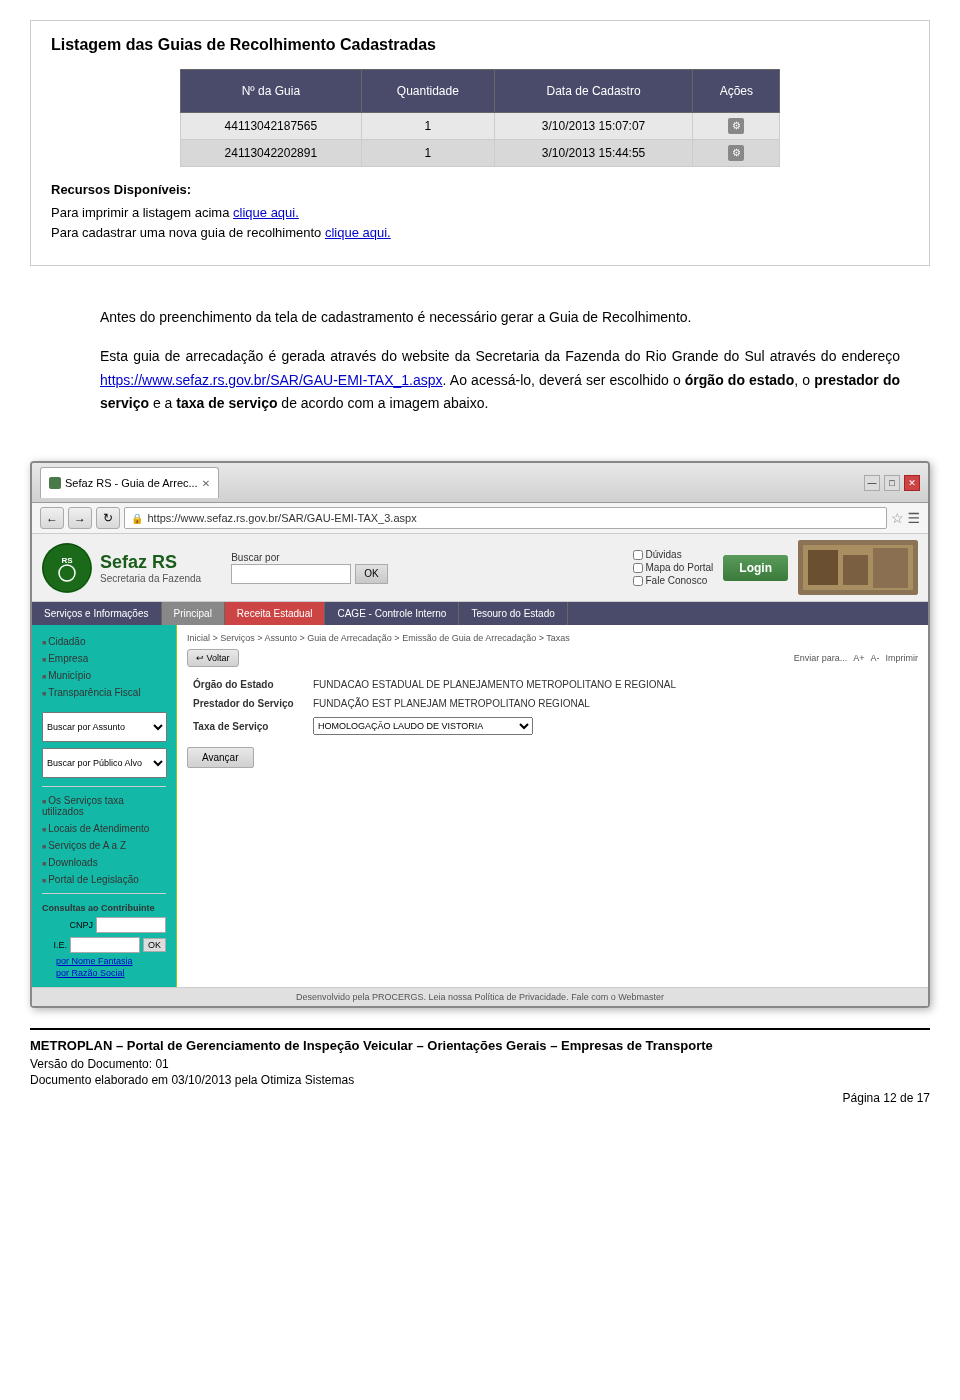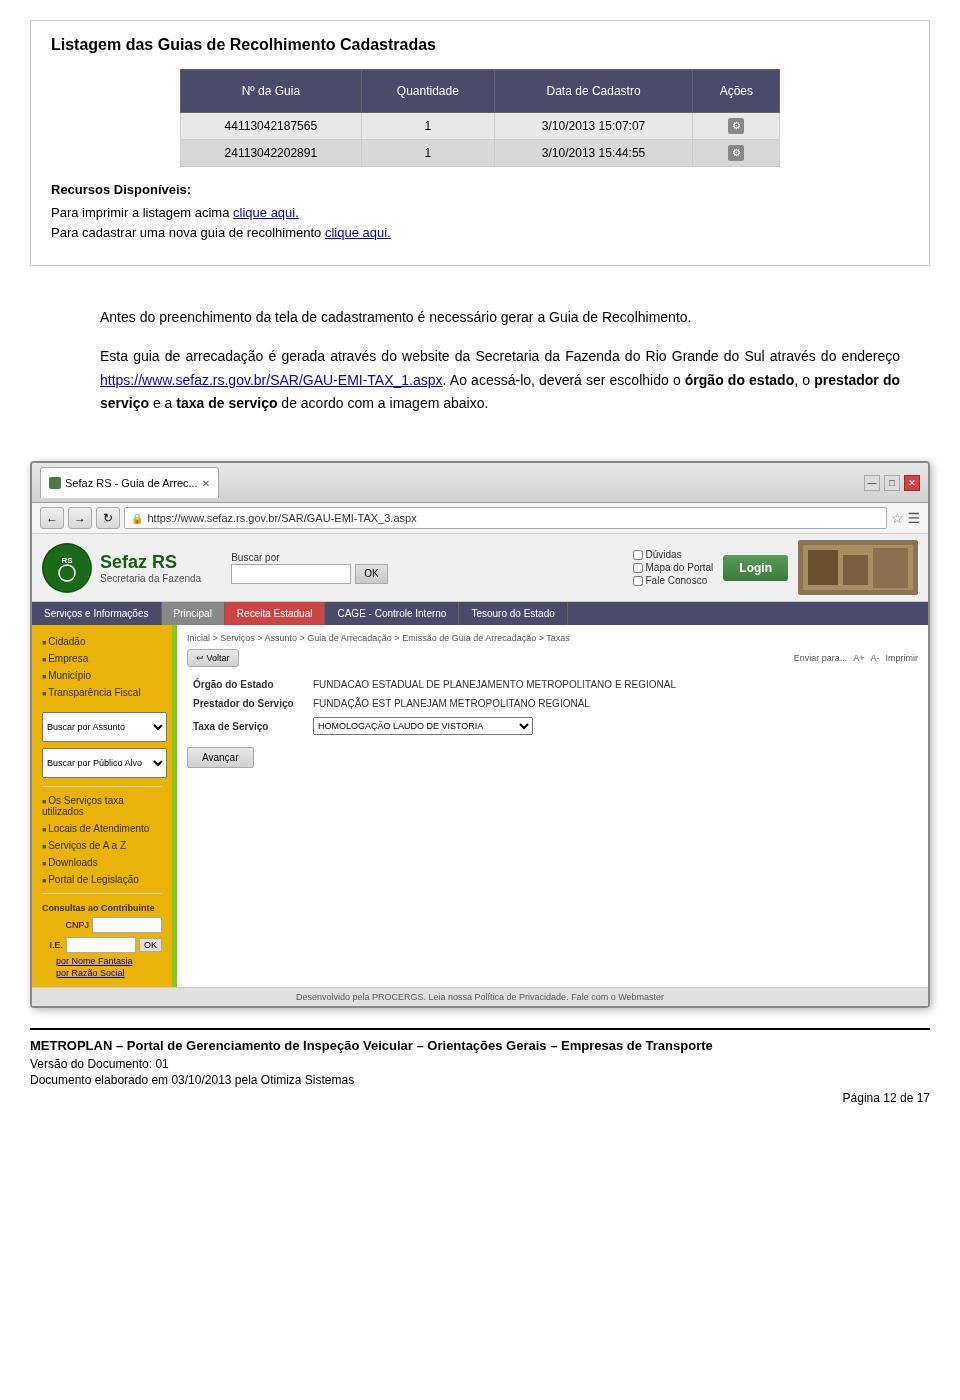--- a/index.html
+++ b/index.html
@@ -386,22 +386,22 @@
     .sefaz-nav-item.principal {
       background: #888;
     }
 
     .sefaz-main {
       display: flex;
     }
 
     .sefaz-sidebar {
       width: 145px;
-      background: #eab308;
-      border-right: 5px solid #84cc16;
+      background: #14b8a6;
+      border-right: 1px solid #84cc16;
       padding: 8px 0;
       font-size: 10px;
       flex-shrink: 0;
     }
 
     .sidebar-section {
       margin-bottom: 8px;
     }
 
     .sidebar-link {

